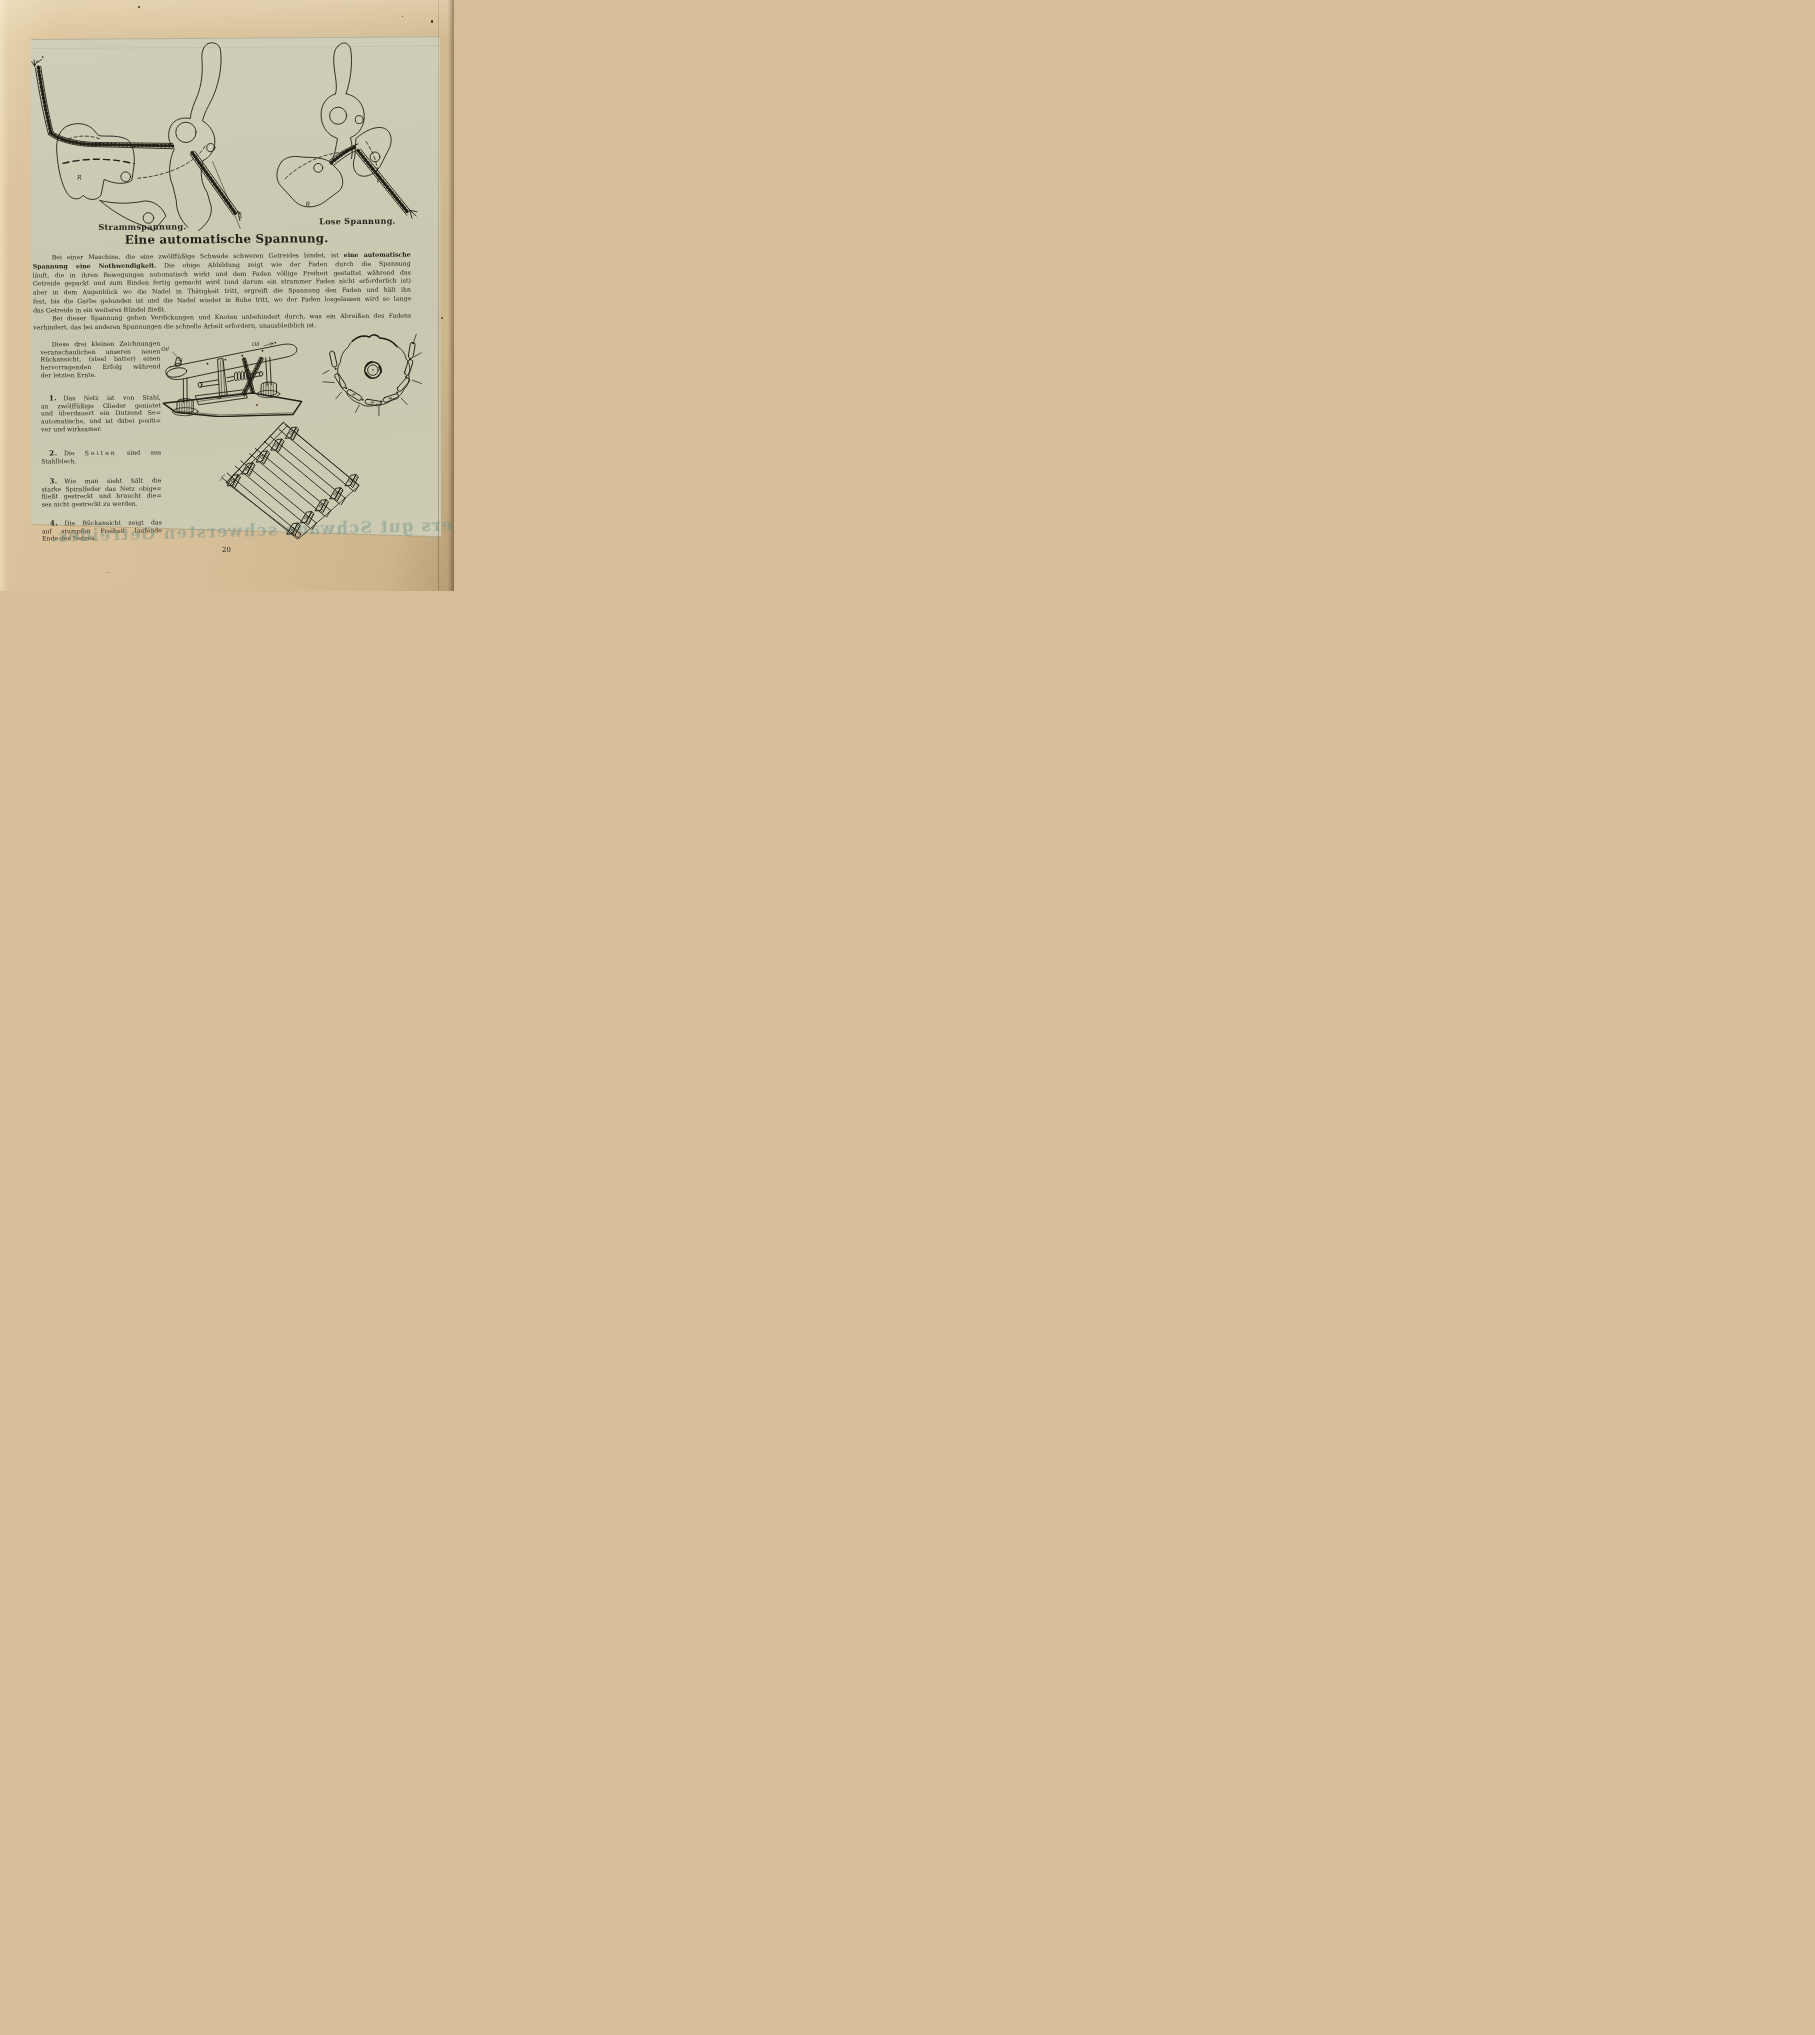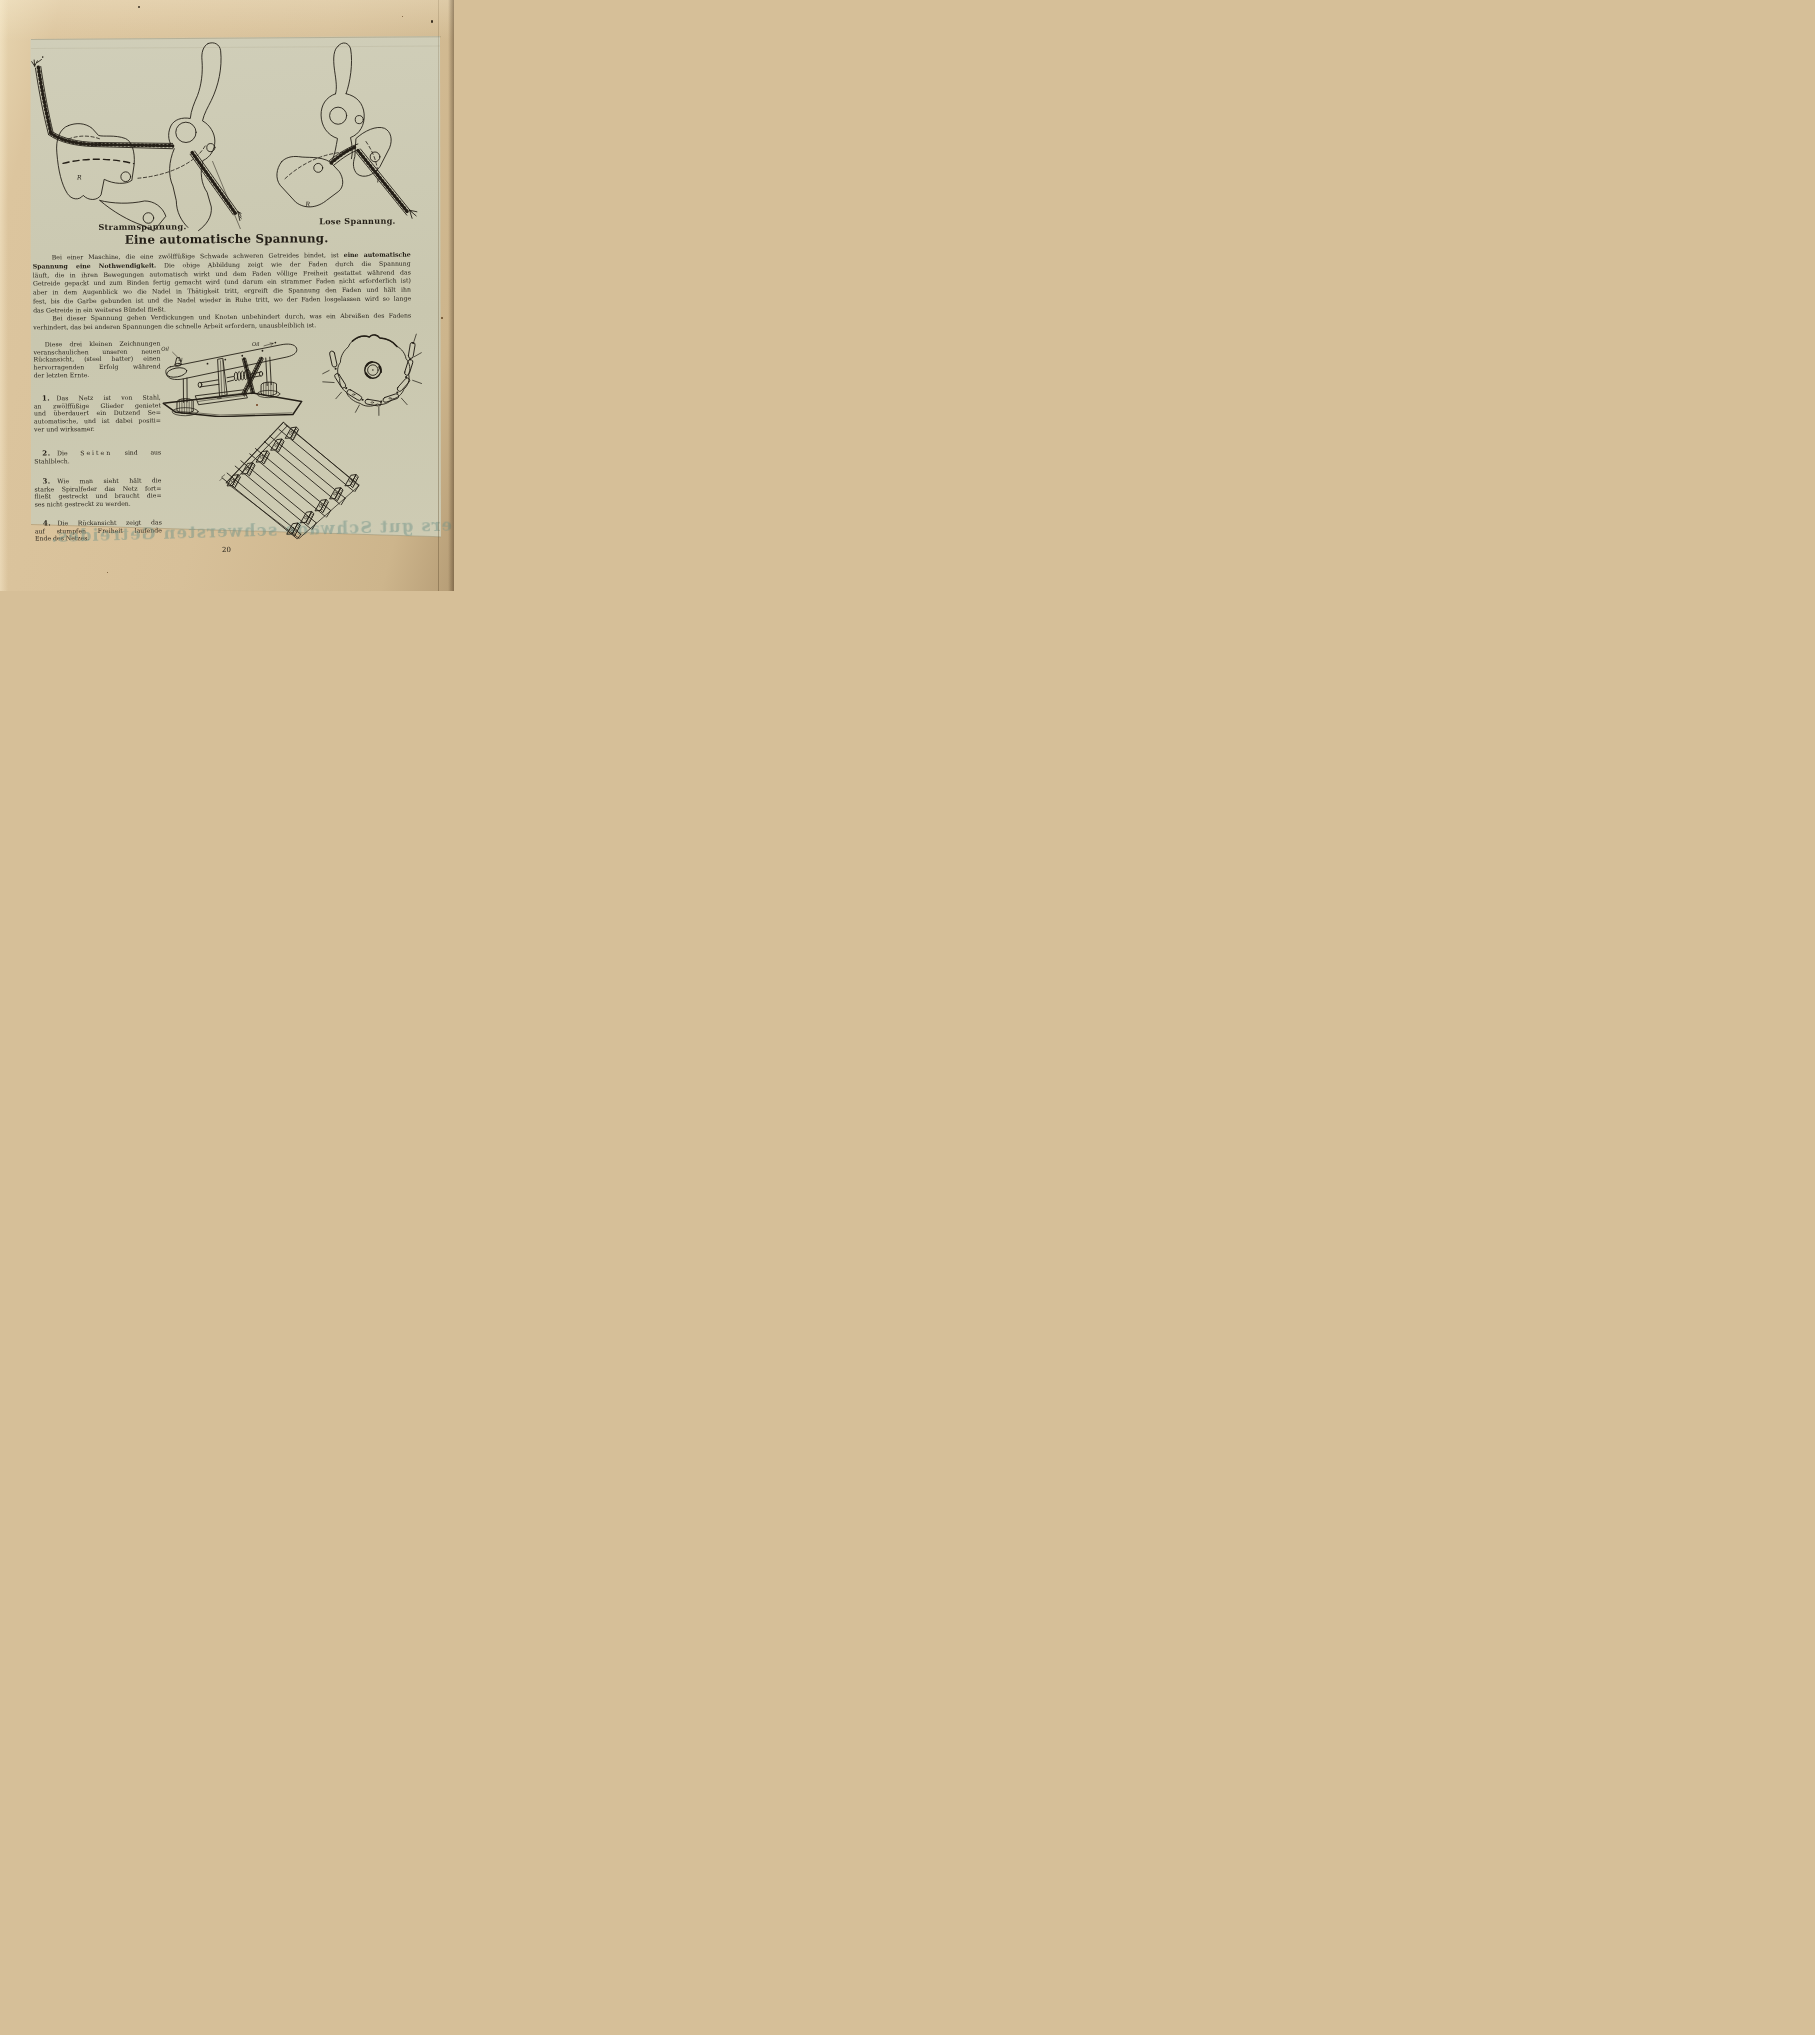--- a/index.html
+++ b/index.html
@@ -43,21 +43,21 @@
   .caption{position:absolute;font-weight:700;font-size:8.1px;letter-spacing:0.3px;text-align:center;}
   .cap-left{left:86px;top:221px;width:114px;}
   .cap-right{left:309px;top:217px;width:98px;}
   .title{position:absolute;left:117px;top:232px;width:220px;margin:0;font-size:11.8px;font-weight:700;
     letter-spacing:0.2px;text-align:center;white-space:nowrap;}
   .para,.col{position:absolute;font-size:6.2px;}
   .para{left:33px;width:378px;}
   .para .jline{line-height:8.8px;}
   .para1{top:252px;} .para2{top:313px;}
   .col{left:33px;width:127px;}
-  .col .jline{line-height:7.7px;}
+  .col .jline{line-height:7.7px;margin-left:7px;}
   .intro{top:339px;} .item1{top:393px;} .item2{top:448px;} .item3{top:476px;} .item4{top:518px;}
   .jline{text-align:justify;text-align-last:justify;white-space:normal;}
   .jline.last{text-align-last:left;}
   .b{font-weight:700;}
   .num{font-weight:700;font-size:7px;margin-left:8.1px;margin-right:6.5px;letter-spacing:0.4px;}
   .sperr{letter-spacing:.32em;}
   .ghost{position:absolute;left:92px;top:521px;width:358px;z-index:1;
     font:700 16.3px "DejaVu Serif",serif;color:var(--ghost,#74958a);opacity:.5;
     transform:scaleX(-1) rotate(1.2deg);filter:blur(0.7px);letter-spacing:1.2px;white-space:nowrap;}
   .pageno{position:absolute;left:204px;top:546px;width:41px;text-align:center;font-size:7px;z-index:3;}
@@ -157,21 +157,21 @@
         <div class="jline"><span>und überdauert ein Dutzend Se=</span></div>
         <div class="jline"><span>automatische, und ist dabei positi=</span></div>
         <div class="jline last"><span>ver und wirksamer.</span></div>
       </div>
     <div class="col item2">
         <div class="jline"><span class="num">2.</span><span>Die </span><span class="sperr">Seiten</span><span> sind aus</span></div>
         <div class="jline last"><span>Stahlblech.</span></div>
       </div>
     <div class="col item3">
         <div class="jline"><span class="num">3.</span><span>Wie man sieht hält die</span></div>
-        <div class="jline"><span>starke Spiralfeder das Netz fort=</span></div>
+        <div class="jline"><span>starke Spiralfeder das Netz obige=</span></div>
         <div class="jline"><span>fließt gestreckt und braucht die=</span></div>
         <div class="jline last"><span>ses nicht gestreckt zu werden.</span></div>
       </div>
     <div class="col item4">
         <div class="jline"><span class="num">4.</span><span>Die Rückansicht zeigt das</span></div>
         <div class="jline"><span>auf stumpfen Freiheit laufende</span></div>
         <div class="jline last"><span>Ende des Netzes.</span></div>
       </div>
 
     <svg class="fig fig-batter" viewBox="0 0 390 205">

